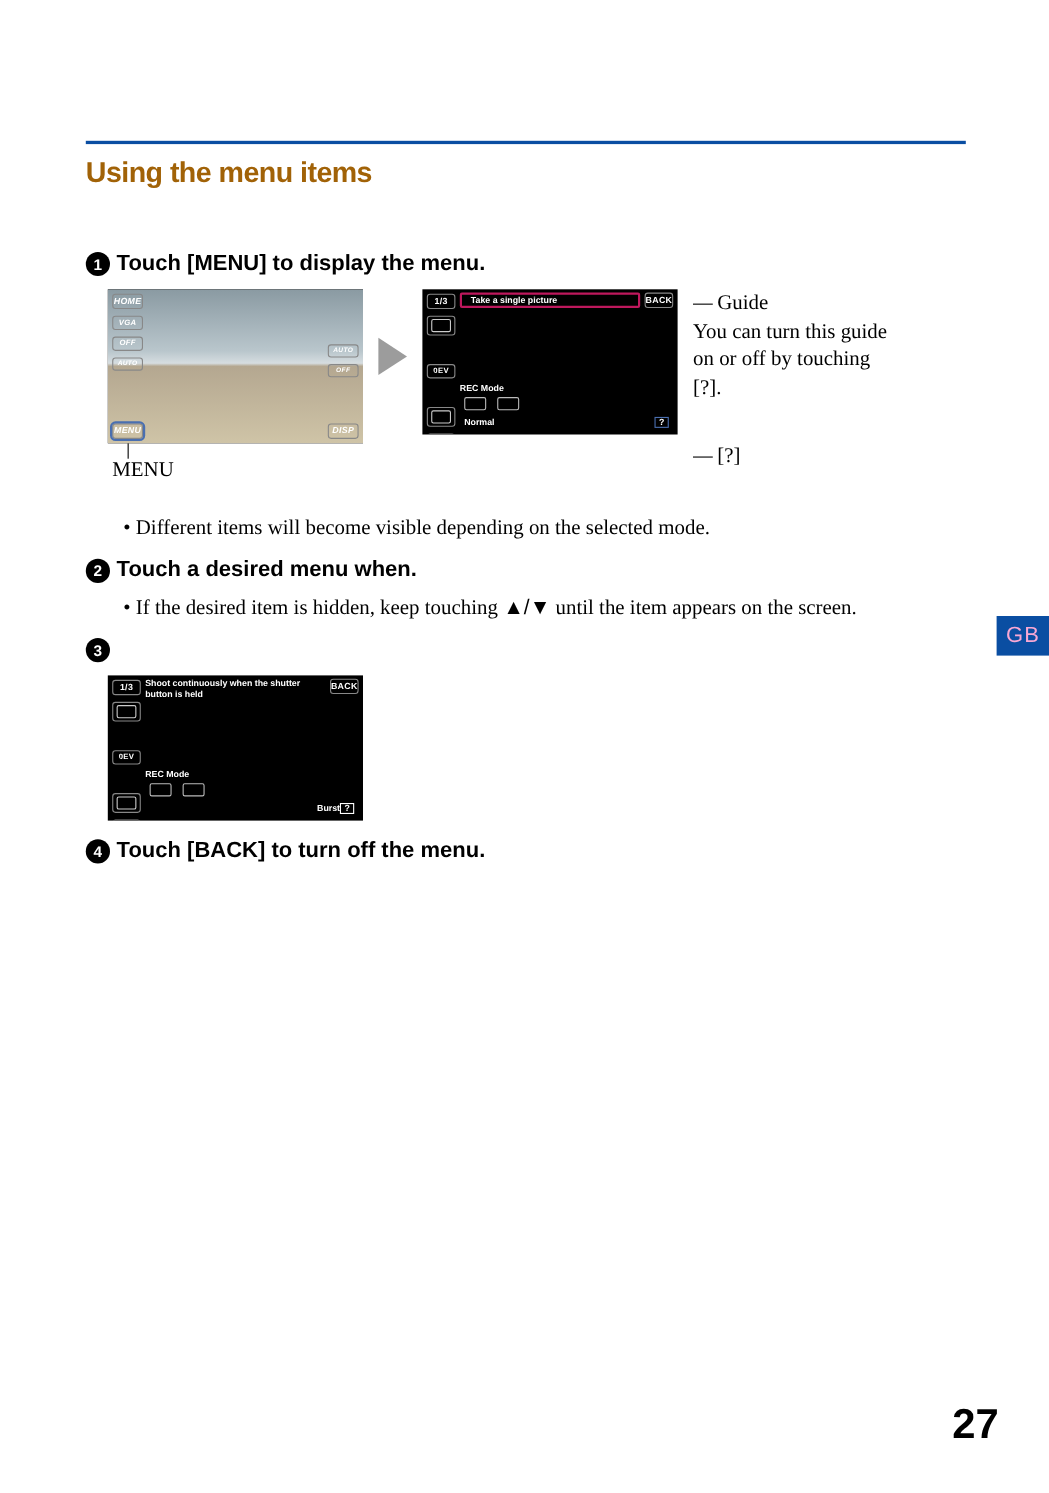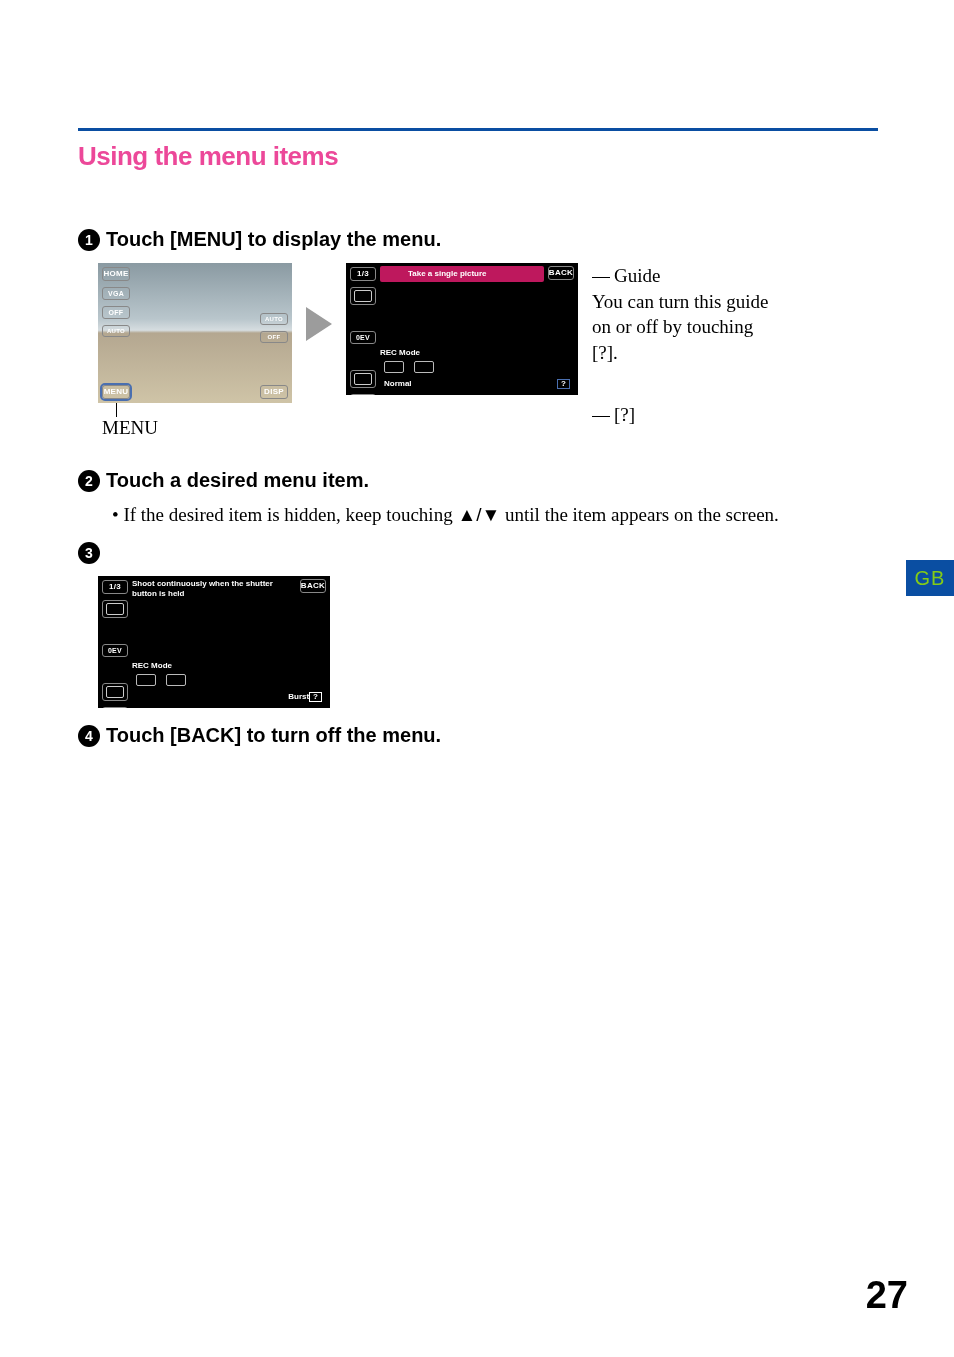--- a/index.html
+++ b/index.html
@@ -18,21 +18,21 @@
     width: 800px;
   }
   .rule {
     height: 3px;
     background: #0a4ea2;
     margin-bottom: 10px;
   }
   h1 {
     font-family: Arial, Helvetica, sans-serif;
     font-weight: 700;
-    color: #ec4899;
+    color: #a16207;
     font-size: 26px;
     letter-spacing: -0.5px;
     margin-bottom: 56px;
   }
   .step {
     margin-bottom: 8px;
   }
   .step-head {
     display: flex;
     align-items: center;
@@ -103,21 +103,21 @@
     letter-spacing: 0.3px;
   }
   .col {
     position: absolute;
     display: flex;
     flex-direction: column;
     gap: 6px;
   }
 
   
-  .lcdA { width: 194px; height: 140px; }
+  .lcdA { width: 232px; height: 140px; font-style: italic; }
   .sky {
     position: absolute;
     inset: 0;
     background: linear-gradient(#8a9aa2 0%, #b9c6cc 40%, #d6dde0 48%, #b4a790 50%, #cfc4a7 100%);
   }
   .lcdA .left { left: 4px; top: 4px; width: 28px; }
   .lcdA .right { right: 4px; top: 50px; width: 28px; }
   .lcdA .disp { right: 4px; bottom: 4px; width: 28px; }
   .lcdA .menu-pill {
     position: absolute;
@@ -127,25 +127,25 @@
 
   
   .lcdB { width: 232px; height: 132px; }
   .lcdB .left { left: 4px; top: 4px; width: 26px; }
   .lcdB .page-ind { font-size: 8px; text-align: center; }
   .lcdB .darr { font-size:8px; text-align:center; }
   .lcdB .topbar {
     position: absolute;
     left: 34px; right: 34px; top: 3px;
     height: 14px;
-    border: 8px solid #be185d;
+    border: 2px solid #be185d;
     border-radius: 2px;
     display: flex;
     align-items: center;
-    padding: 0 20px;
+    padding: 0 8px;
     font-size: 8px;
     font-weight: 700;
   }
   .lcdB .back {
     position: absolute;
     right: 4px; top: 3px;
     width: 26px;
   }
   .lcdB .section-label {
     position: absolute;
@@ -253,21 +253,21 @@
   }
 
   
   .gb-tab {
     position: absolute;
     right: 0;
     top: 560px;
     width: 48px;
     height: 36px;
     background: #0a4ea2;
-    color: #84cc16;
+    color: #f9a8d4;
     font-family: Arial, sans-serif;
     font-size: 20px;
     display: flex;
     align-items: center;
     justify-content: center;
     letter-spacing: 1px;
   }
   .page-num {
     position: absolute;
     right: 46px;
@@ -356,26 +356,27 @@
         </div>
       </div>
 
       <div class="guide-col">
         <div><span class="leader"></span><span>Guide</span></div>
         <div>You can turn this guide on or off by touching [?].</div>
         <div class="q"><span class="leader"></span><span>[?]</span></div>
       </div>
     </div>
 
+    <div class="bullet">Different items will become visible depending on the selected mode.</div>
   </div>
 
   <div class="step">
     <div class="step-head">
       <div class="circ">2</div>
-      <div class="step-title">Touch a desired menu item.</div>
+      <div class="step-title">Touch a desired menu when.</div>
     </div>
     <div class="bullet">
       <span>If the desired item is hidden, keep touching </span><span style="font-family:Arial,sans-serif;">▲/▼</span><span> until the item appears on the screen.</span>
     </div>
   </div>
 
   <div class="step">
     <div class="step-head">
       <div class="circ">3</div>
     </div>

